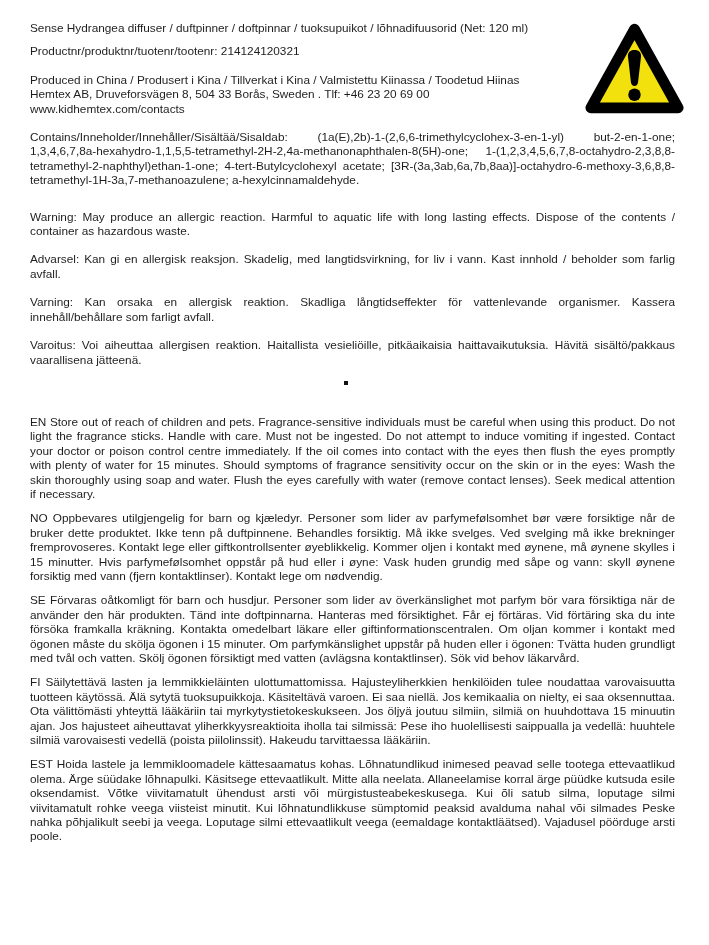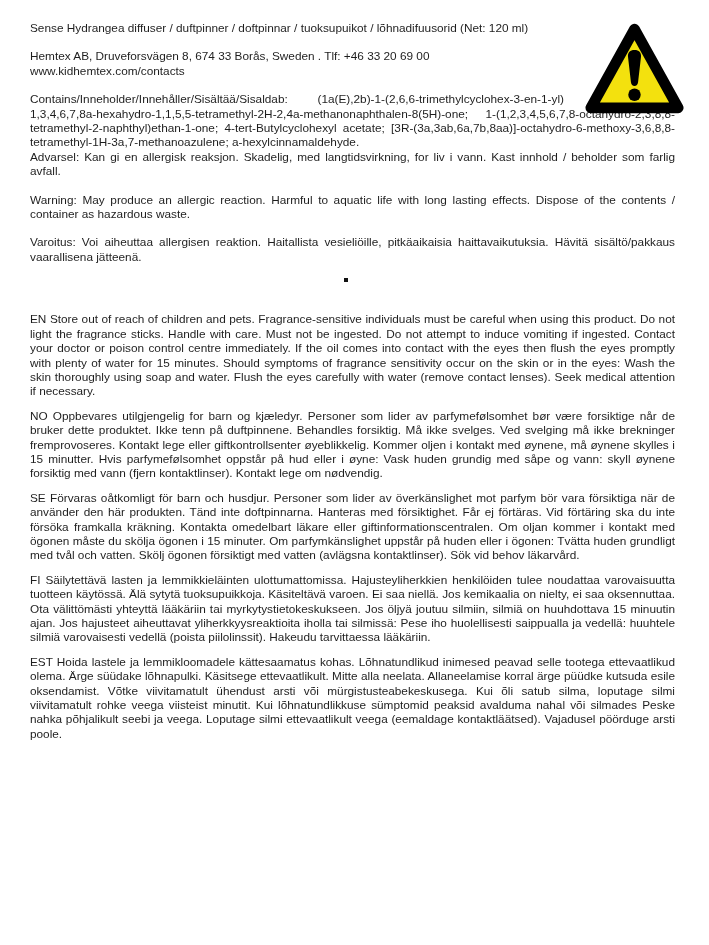--- a/index.html
+++ b/index.html
@@ -13,21 +13,21 @@
     font-family: "Liberation Sans", sans-serif;
     font-size: 11.8px;
     line-height: 14.4px;
     color: #1e1e1e;
     overflow: hidden;
   }
   p { margin: 0; }
   .para { text-align: justify; }
   .title { margin-bottom: 9px; }
   .block { margin-bottom: 14px; }
-  .contains { }
+  .contains { margin-bottom: 22px; }
   .hz { margin-bottom: 14px; }
   .si { margin-bottom: 10px; }
   .dot-row {
     height: 4px;
     margin: 11px 0 30px;
     text-align: center;
     line-height: 4px;
   }
   .dot {
     display: inline-block;
@@ -54,31 +54,34 @@
     <svg viewBox="0 0 104 98" width="101" height="96" aria-hidden="true">
       <path d="M52 8 L97 89 L7 89 Z" fill="#F3E10E" stroke="#000000" stroke-width="11" stroke-linejoin="round"></path>
       <path d="M52 29.5 c4.6 0 7.1 2.7 6.7 6.8 l-3 26 c-0.3 2.7 -1.7 4.1 -3.7 4.1 c-2 0 -3.4 -1.4 -3.7 -4.1 l-3 -26 c-0.4 -4.1 2.1 -6.8 6.7 -6.8 Z" fill="#000000"></path>
       <circle cx="52" cy="75.5" r="6.4" fill="#000000"></circle>
     </svg>
   </div>
 
   <p class="title">Sense Hydrangea diffuser / duftpinner / doftpinnar / tuoksupuikot / lõhnadifuusorid (Net: 120 ml)</p>
 
   <div class="block">
+    <p>Productnr/produktnr/tuotenr/tootenr: 214124120321</p>
   </div>
 
   <div class="block">
-    <p>Hemtex AB, Druveforsvägen 8, 674 33 Borås, Sweden . Tlf: +46 33 20 69 00</p>
+    <p>Produced in China / Produsert i Kina / Tillverkat i Kina / Valmistettu Kiinassa / Toodetud Hiinas</p>
+    <p>Hemtex AB, Druveforsvägen 8, 504 33 Borås, Sweden . Tlf: +46 23 20 69 00</p>
     <p>www.kidhemtex.com/contacts</p>
   </div>
 
   <p class="para contains">Contains/Inneholder/Innehåller/Sisältää/Sisaldab: (1a(E),2b)-1-(2,6,6-trimethylcyclohex-3-en-1-yl) but-2-en-1-one; 1,3,4,6,7,8a-hexahydro-1,1,5,5-tetramethyl-2H-2,4a-methanonaphthalen-8(5H)-one; 1-(1,2,3,4,5,6,7,8-octahydro-2,3,8,8-tetramethyl-2-naphthyl)ethan-1-one; 4-tert-Butylcyclohexyl acetate; [3R-(3a,3ab,6a,7b,8aa)]-octahydro-6-methoxy-3,6,8,8-tetramethyl-1H-3a,7-methanoazulene; a-hexylcinnamaldehyde.</p>
 
+  <p class="para hz">Warning: May produce an allergic reaction. Harmful to aquatic life with long lasting effects. Dispose of the contents / container as hazardous waste.</p>
   <p class="para hz">Advarsel: Kan gi en allergisk reaksjon. Skadelig, med langtidsvirkning, for liv i vann. Kast innhold / beholder som farlig avfall.</p>
-  <p class="para hz">Warning: May produce an allergic reaction. Harmful to aquatic life with long lasting effects. Dispose of the contents / container as hazardous waste.</p>
+  <p class="para hz">Varning: Kan orsaka en allergisk reaktion. Skadliga långtidseffekter för vattenlevande organismer.  Kassera innehåll/behållare som farligt avfall.</p>
   <p class="para hz">Varoitus: Voi aiheuttaa allergisen reaktion. Haitallista vesieliöille, pitkäaikaisia haittavaikutuksia.  Hävitä sisältö/pakkaus vaarallisena jätteenä.</p>
 
   <div class="dot-row"><span class="dot"></span></div>
 
   <p class="para si">EN Store out of reach of children and pets. Fragrance-sensitive individuals must be careful when using this product. Do not light the fragrance sticks. Handle with care. Must not be ingested. Do not attempt to induce vomiting if ingested. Contact your doctor or poison control centre immediately. If the oil comes into contact with the eyes then flush the eyes promptly with plenty of water for 15 minutes. Should symptoms of fragrance sensitivity occur on the skin or in the eyes: Wash the skin thoroughly using soap and water. Flush the eyes carefully with water (remove contact lenses). Seek medical attention if necessary.</p>
   <p class="para si">NO Oppbevares utilgjengelig for barn og kjæledyr. Personer som lider av parfymefølsomhet bør være forsiktige når de bruker dette produktet. Ikke tenn på duftpinnene. Behandles forsiktig. Må ikke svelges. Ved svelging må ikke brekninger fremprovoseres. Kontakt lege eller giftkontrollsenter øyeblikkelig. Kommer oljen i kontakt med øynene, må øynene skylles i 15 minutter. Hvis parfymefølsomhet oppstår på hud eller i øyne: Vask huden grundig med såpe og vann: skyll øynene forsiktig med vann (fjern kontaktlinser). Kontakt lege om nødvendig.</p>
   <p class="para si">SE Förvaras oåtkomligt för barn och husdjur. Personer som lider av överkänslighet mot parfym bör vara försiktiga när de använder den här produkten. Tänd inte doftpinnarna. Hanteras med försiktighet. Får ej förtäras. Vid förtäring ska du inte försöka framkalla kräkning. Kontakta omedelbart läkare eller giftinformationscentralen. Om oljan kommer i kontakt med ögonen måste du skölja ögonen i 15 minuter. Om parfymkänslighet uppstår på huden eller i ögonen: Tvätta huden grundligt med tvål och vatten. Skölj ögonen försiktigt med vatten (avlägsna kontaktlinser). Sök vid behov läkarvård.</p>
   <p class="para si">FI Säilytettävä lasten ja lemmikkieläinten ulottumattomissa. Hajusteyliherkkien henkilöiden tulee noudattaa varovaisuutta tuotteen käytössä. Älä sytytä tuoksupuikkoja. Käsiteltävä varoen. Ei saa niellä. Jos kemikaalia on nielty, ei saa oksennuttaa. Ota välittömästi yhteyttä lääkäriin tai myrkytystietokeskukseen. Jos öljyä joutuu silmiin, silmiä on huuhdottava 15 minuutin ajan. Jos hajusteet aiheuttavat yliherkkyysreaktioita iholla tai silmissä: Pese iho huolellisesti saippualla ja vedellä: huuhtele silmiä varovaisesti vedellä (poista piilolinssit). Hakeudu tarvittaessa lääkäriin.</p>
   <p class="para si">EST Hoida lastele ja lemmikloomadele kättesaamatus kohas. Lõhnatundlikud inimesed peavad selle tootega ettevaatlikud olema. Ärge süüdake lõhnapulki. Käsitsege ettevaatlikult. Mitte alla neelata. Allaneelamise korral ärge püüdke kutsuda esile oksendamist. Võtke viivitamatult ühendust arsti või mürgistusteabekeskusega. Kui õli satub silma, loputage silmi viivitamatult rohke veega viisteist minutit. Kui lõhnatundlikkuse sümptomid peaksid avalduma nahal või silmades Peske nahka põhjalikult seebi ja veega. Loputage silmi ettevaatlikult veega (eemaldage kontaktläätsed). Vajadusel pöörduge arsti poole.</p>
 

